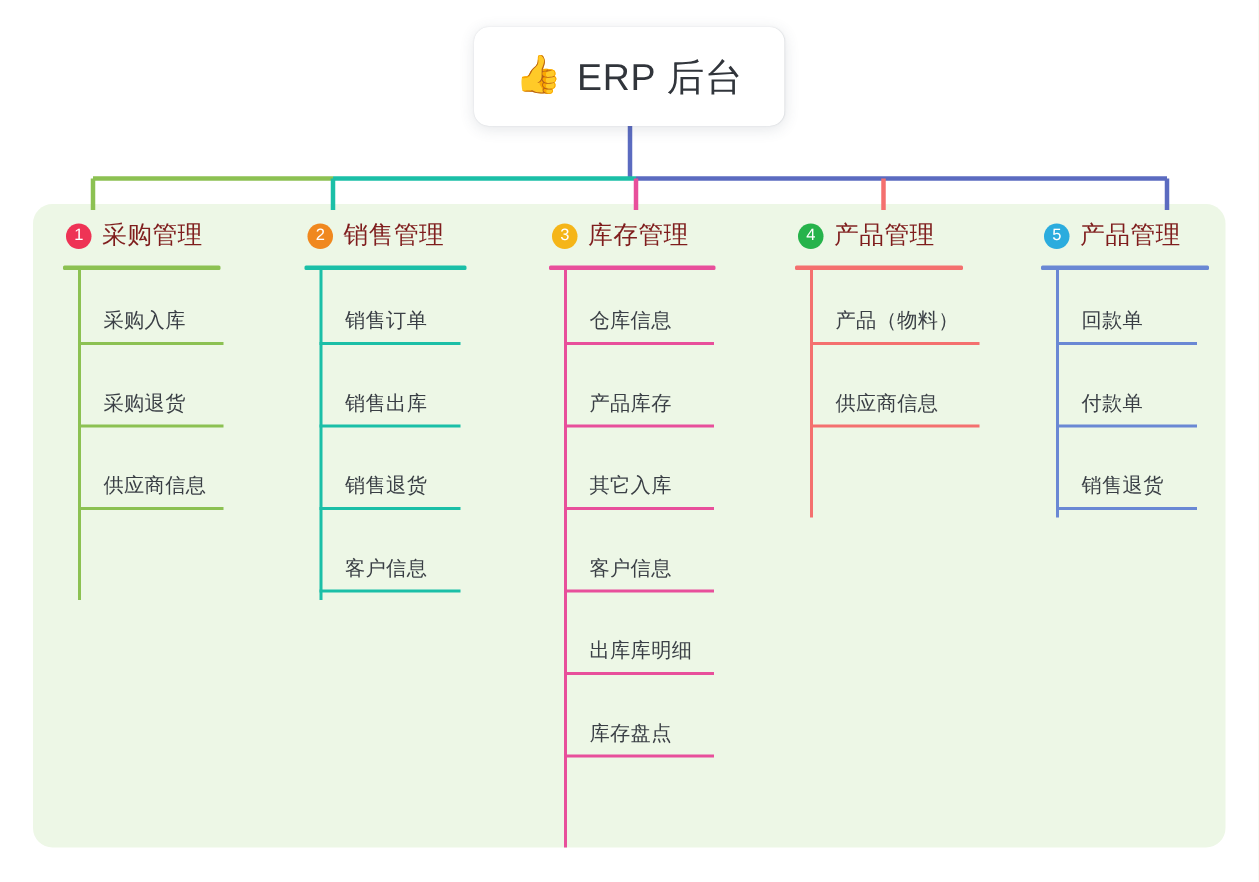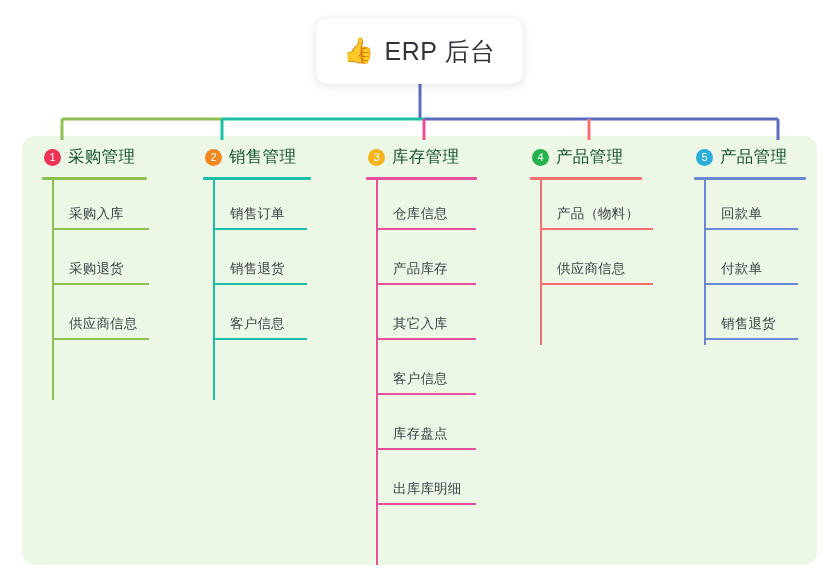--- a/index.html
+++ b/index.html
@@ -90,21 +90,21 @@
     border-radius: 50%;
     color: #ffffff;
     font-size: 11px;
     line-height: 17px;
     text-align: center;
     flex: none;
     font-family: "Liberation Sans", sans-serif;
   }
   .col-title {
     font-size: 16.5px;
-    color: #14532d;
+    color: #7f1d1d;
     white-space: nowrap;
     letter-spacing: 0.3px;
   }
   .col-underline {
     height: 3px;
     border-radius: 1px;
     margin-top: 9px;
   }
 
   
@@ -193,20 +193,24 @@
           <span class="col-title">销售管理</span>
         </div>
         <div class="col-underline" style="background: rgb(27, 191, 167); width: 108px;"></div>
         <div class="items">
           <div class="spine" style="background: rgb(27, 191, 167); height: 220px;"></div>
           <div class="item">
             <span class="item-label">销售订单</span>
             <div class="item-underline" style="background: rgb(27, 191, 167); width: 94px;"></div>
           </div>
           <div class="item">
+            <span class="item-label">销售出库</span>
+            <div class="item-underline" style="background: rgb(27, 191, 167); width: 94px;"></div>
+          </div>
+          <div class="item">
             <span class="item-label">销售退货</span>
             <div class="item-underline" style="background: rgb(27, 191, 167); width: 94px;"></div>
           </div>
           <div class="item">
             <span class="item-label">客户信息</span>
             <div class="item-underline" style="background: rgb(27, 191, 167); width: 94px;"></div>
           </div>
         </div>
       </div>
       <div class="column" style="left: 366px;">
@@ -227,25 +231,25 @@
           </div>
           <div class="item">
             <span class="item-label">其它入库</span>
             <div class="item-underline" style="background: rgb(232, 79, 155); width: 100px;"></div>
           </div>
           <div class="item">
             <span class="item-label">客户信息</span>
             <div class="item-underline" style="background: rgb(232, 79, 155); width: 100px;"></div>
           </div>
           <div class="item">
+            <span class="item-label">出库库明细</span>
+            <div class="item-underline" style="background: rgb(232, 79, 155); width: 100px;"></div>
+          </div>
+          <div class="item">
             <span class="item-label">库存盘点</span>
-            <div class="item-underline" style="background: rgb(232, 79, 155); width: 100px;"></div>
-          </div>
-          <div class="item">
-            <span class="item-label">出库库明细</span>
             <div class="item-underline" style="background: rgb(232, 79, 155); width: 100px;"></div>
           </div>
         </div>
       </div>
       <div class="column" style="left: 530px;">
         <div class="col-head">
           <span class="badge" style="background: rgb(38, 179, 75);">4</span>
           <span class="col-title">产品管理</span>
         </div>
         <div class="col-underline" style="background: rgb(244, 112, 111); width: 112px;"></div>

